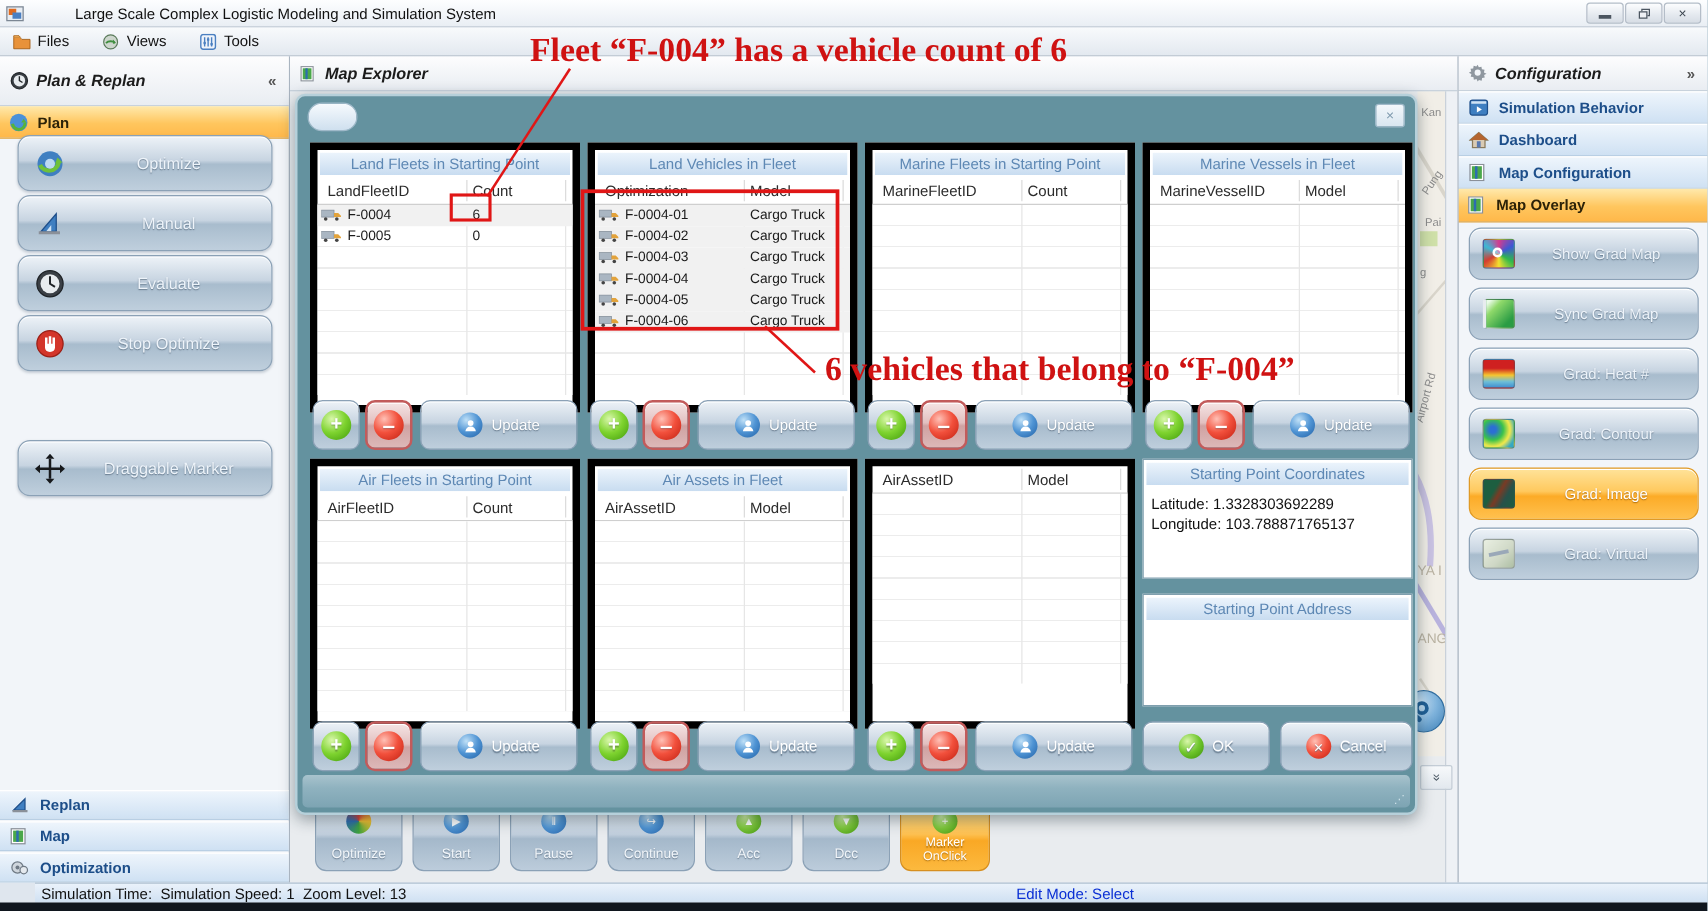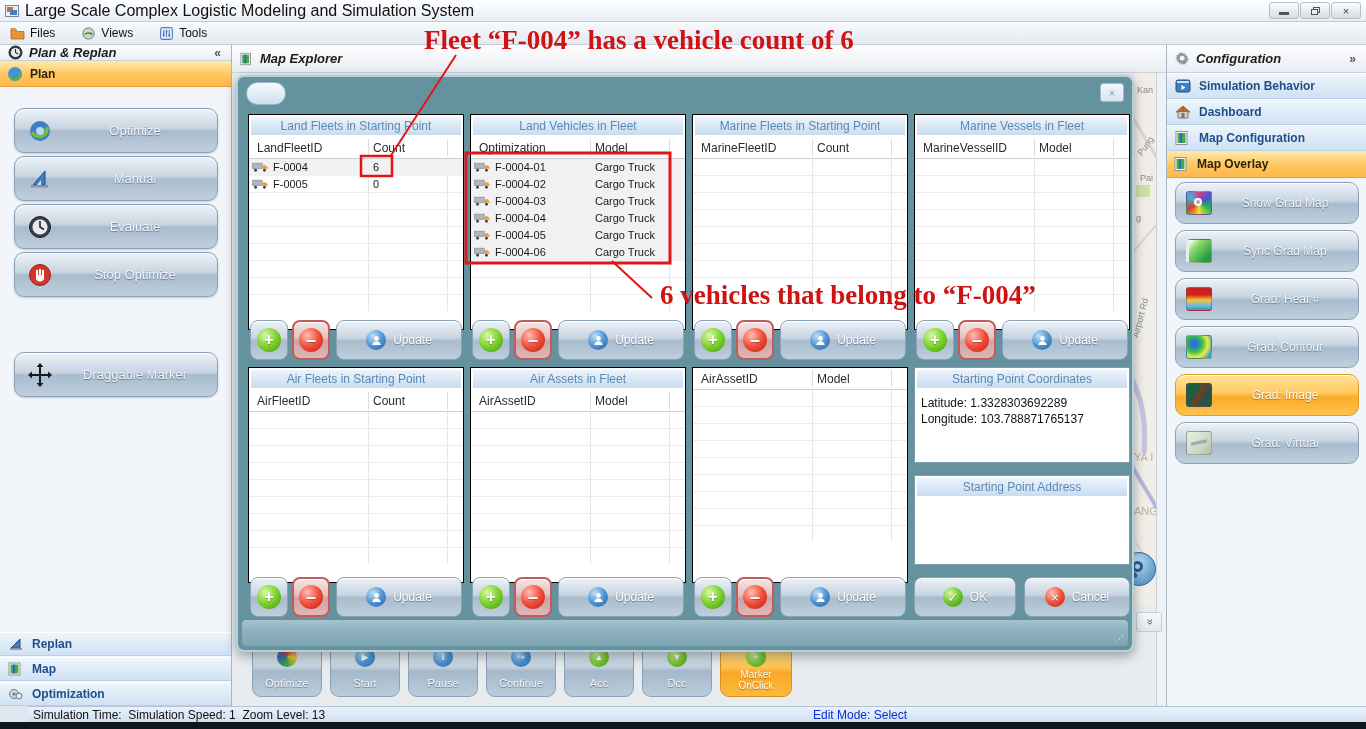--- a/index.html
+++ b/index.html
@@ -5,41 +5,41 @@
   * { margin:0; padding:0; box-sizing:border-box; }
   html,body { width:1366px; height:729px; overflow:hidden; font-family:"Liberation Sans",sans-serif; background:#dfe6ee; }
   .abs { position:absolute; }
   body { position:relative; }
 
   
   #titlebar { left:0; top:0; width:1366px; height:22px; background:linear-gradient(#fdfeff,#e9eef4); border-bottom:1px solid #c3ccd6; display:flex; align-items:center; z-index:8; }
   #titlebar .appicon { width:14px; height:12px; margin:0 6px 0 5px; position:relative; background:#e8edf3; border:1px solid #7c8794; }
   #titlebar .appicon i { position:absolute; left:1px; top:1px; width:6px; height:5px; background:#e06a1f; }
   #titlebar .appicon b { position:absolute; right:1px; bottom:1px; width:7px; height:5px; background:#4a7fc1; }
-  #titlebar .title { font-size:16px; color:#111; }
+  #titlebar .title { font-size:12px; color:#111;margin-left:35px; }
   .winbtns { position:absolute; right:5px; top:2px; display:flex; gap:1px; }
   .winbtn { width:30px; height:17px; background:linear-gradient(#fcfdfe,#e4e9ef 60%,#d7dde5); border:1px solid #b4bdc8; border-radius:3px; display:flex; align-items:center; justify-content:center; font-size:11px; color:#3c4650; }
   .winbtn .bar { width:10px; height:3px; background:#4b5560; margin-top:6px; }
   .winbtn .rst { width:9px; height:8px; position:relative; }
   .winbtn .rst s { position:absolute; right:0; top:0; width:7px; height:6px; border:1px solid #4b5560; display:block; }
   .winbtn .rst u { position:absolute; left:0; bottom:0; width:7px; height:6px; border:1px solid #4b5560; background:#eef1f5; display:block; }
 
   
   #menubar { left:0; top:22px; width:1366px; height:23px; background:linear-gradient(#f8fafc,#e3e9f0); border-bottom:1px solid #c3ccd6; display:flex; align-items:center; gap:26px; padding-left:10px; z-index:8; }
   .menuitem { display:flex; align-items:center; gap:5px; font-size:12px; color:#111; }
   .micon { width:15px; height:13px; display:inline-block; }
 
   
   .ph { background:linear-gradient(#fdfdfe,#e9edf2); border-bottom:1px solid #c8d2dc; display:flex; align-items:center; font-size:13px; font-weight:bold; font-style:italic; color:#1c1c1c; }
   .ph .hicon { margin:0 6px 0 8px; }
   .ph .chev { margin-left:auto; margin-right:10px; font-size:12px; color:#555; font-style:normal; }
 
   
   #leftbar { left:0; top:45px; width:232px; height:661px; background:#f2f5f9; border-right:1px solid #a9b4c0; z-index:3; }
-  #leftbar .ph { height:16px;justify-content:space-between; }
+  #leftbar .ph { height:40px;justify-content:space-between; }
   .orange-row { height:26px; display:flex; align-items:center; gap:7px; padding-left:7px; font-size:12px; font-weight:bold; color:#2c2208; background:linear-gradient(#ffe9ac,#ffc65e 55%,#ffb84a); border-bottom:1px solid #e0a23c; }
   .bigbtn { position:absolute; left:14px; width:204px; height:45px; border-radius:10px; border:1px solid #8ba1b6; background:linear-gradient(180deg,#eef3f8,#c7d4e1 45%,#a8bccd 52%,#bfcfdd); box-shadow:inset 0 1px 0 #fff,0 1px 2px rgba(70,90,110,.25); display:flex; align-items:center; }
   .bigbtn .blabel { flex:1; text-align:center; font-size:13px; color:#eef4fa; text-shadow:0 1px 1px rgba(80,100,120,.8); }
   .bigbtn .bicon { width:26px; height:26px; margin-left:12px; display:flex; align-items:center; justify-content:center; }
   .navrow { height:24px; display:flex; align-items:center; gap:8px; padding-left:8px; font-size:12px; font-weight:bold; color:#1d4e89; background:linear-gradient(#eef5fc,#cfe1f3); border-top:1px solid #fff; border-bottom:1px solid #b9cfe4; }
   .navrow .nicon { width:16px; height:14px; }
 
   
   #centerhead { left:232px; top:45px; width:934px; height:28px; z-index:2; }
   #centerbg { left:232px; top:73px; width:934px; height:633px; background:#e9ecef; z-index:1; }
@@ -82,21 +82,21 @@
   .gi-image { background:linear-gradient(120deg,#1d5e40 35%,#7a3a24 50%,#27514a 70%,#1d5e40); }
   .gi-virtual { background:linear-gradient(135deg,#e9efe2,#cfd8c6 60%,#aebfa4); position:relative; }
   .gi-virtual i { position:absolute; left:4px; top:9px; width:16px; height:3px; background:#9aa8b8; transform:rotate(-12deg); }
 
   
   #dialog { left:236px; top:75px; width:898px; height:577px; background:#64929f; border:2px solid #b6d0da; border-radius:8px; box-shadow:0 4px 12px rgba(20,40,50,.4); z-index:5; }
   .dpill-sm { position:absolute; left:8px; top:5px; width:40px; height:23px; border-radius:12px; background:linear-gradient(#f6fafd,#cfe0ef); border:1px solid #9fb9c9; }
   .dpill { position:absolute; left:52px; top:4px; width:772px; height:25px; border-radius:13px; background:linear-gradient(#f6fafd,#d5e4f2); border:1px solid #9fb9c9; display:flex; align-items:center; justify-content:center; font-size:13px; color:#7596bb; }
   .dclose { position:absolute; left:862px; top:6px; width:24px; height:19px; background:linear-gradient(#f2f7fb,#d9e6f0); border:1px solid #9fb9c9; border-radius:3px; display:flex; align-items:center; justify-content:center; font-size:11px; color:#7d99ad; }
 
-  .gpanel { position:absolute; width:216px; height:216px; background:#fff; border:1px solid #000000; }
+  .gpanel { position:absolute; width:216px; height:216px; background:#fff; border:6px solid #000000; }
   .gp-head { height:20px; margin:1px; border:1px solid #fff; background:linear-gradient(#ecf4fc,#c8dcf0); display:flex; align-items:center; justify-content:center; font-size:12px; color:#5e88b4; }
   .gp-cols { position:relative; height:22px; border-bottom:1px solid #cfcfcf; font-size:12px; color:#2b2b2b; }
   .gp-cols .c1 { position:absolute; left:8px; top:4px; }
   .gp-cols .c2 { position:absolute; left:124px; top:4px; }
   .gp-cols .cl { position:absolute; top:2px; bottom:2px; width:1px; background:#dcdcdc; }
   .gp-body { position:relative; height:152px; background:repeating-linear-gradient(#fff 0 16px,#ececec 16px 17px); overflow:hidden; }
   .gp-body .vl { position:absolute; top:0; bottom:0; width:1px; background:#e6e6e6; }
   .trow { position:relative; height:17px; font-size:11px; color:#1a1a1a; }
   .trow.sel { background:#f1f1f1; }
   .trow .ticon { position:absolute; left:3px; top:3px; }

